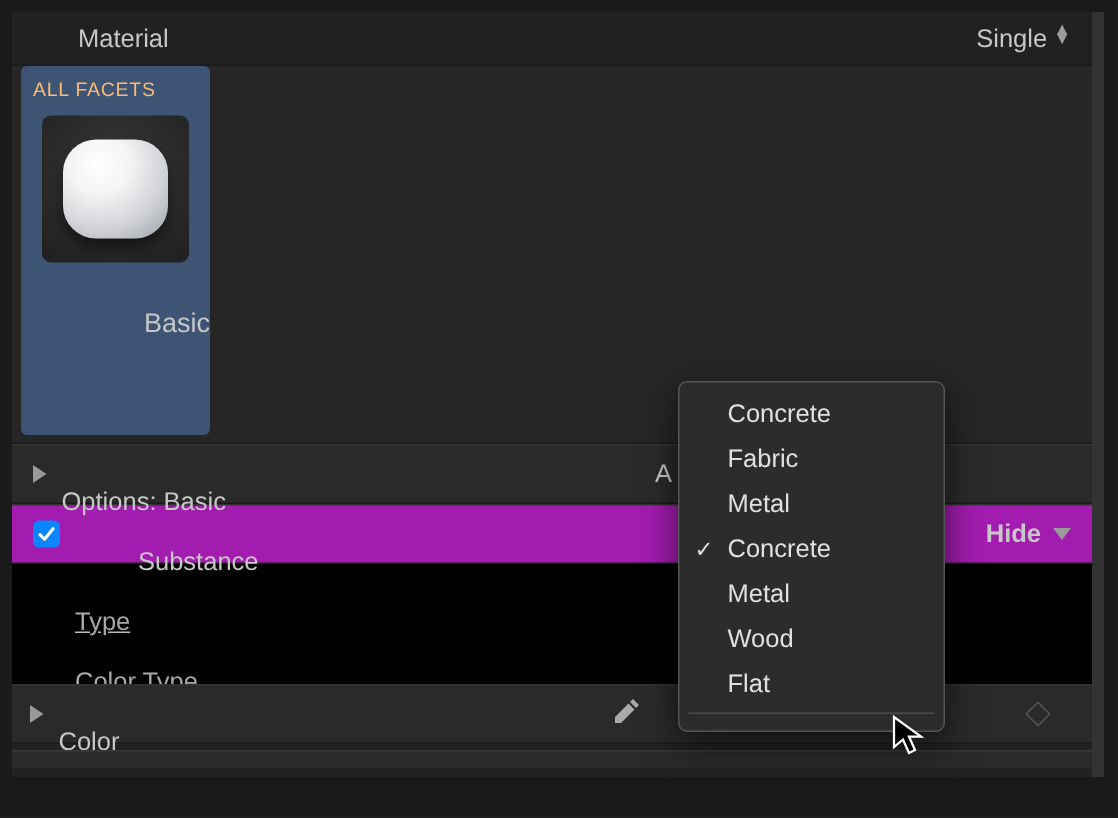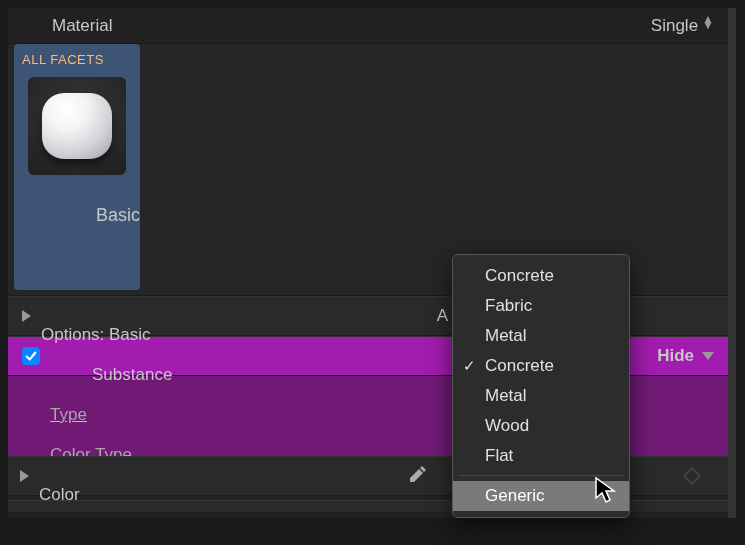--- a/index.html
+++ b/index.html
@@ -10,21 +10,21 @@
   .header-row .dropdown { color: #c7c7c7; font-size: 17px; display: flex; align-items: flex-start; gap: 4px; }
   .updown { font-size: 12px; line-height: 0.55; color: #9a9a9a; display: inline-flex; flex-direction: column; }
   .facet-area { background: #262626; height: 252px; padding: 0; position: relative; border-bottom: 1px solid #1a1a1a; }
   .facet-tile { position: absolute; left: 6px; top: 0; width: 126px; height: 246px; background: #3d5475; border-radius: 4px; }
   .facet-tab { margin: 8px 8px 4px 8px; text-align: left; color: #fdba74; font-size: 13px; letter-spacing: 0.5px; }
   .facet-thumb-wrap { margin: 10px auto 0 auto; width: 98px; height: 98px; background: radial-gradient(circle at 50% 40%, #3a3a3a 0%, #1f1f1f 100%); border-radius: 6px; display: flex; align-items: center; justify-content: center; }
   .facet-thumb { width: 70px; height: 66px; border-radius: 22px; background: radial-gradient(circle at 35% 25%, #ffffff 0%, #f4f4f4 30%, #d0d2d6 65%, #9a9ea6 100%); box-shadow: 0 6px 10px rgba(0,0,0,0.5); }
   .facet-label { text-align: right; margin-top: 30px; color: #c7c7c7; font-size: 18px; }
 
   .prop-row { display: flex; align-items: center; height: 40px; padding: 0 14px 0 14px; background: #2a2a2a; border-top: 1px solid #333; border-bottom: 1px solid #1a1a1a; }
-  .prop-row.sub { background: #701a75; border: none; text-decoration: underline; }
+  .prop-row.sub { background: #000000; border: none; text-decoration: underline; }
   .disclosure { width: 0; height: 0; border-top: 6px solid transparent; border-bottom: 6px solid transparent; border-left: 9px solid #9a9a9a; margin-right: 10px; }
   .checkbox { width: 18px; height: 18px; border-radius: 4px; background: #0a84ff; margin-right: 12px; display: flex; align-items: center; justify-content: center; }
   .checkbox svg { width: 14px; height: 14px; }
   .indent { width: 28px; }
   .label { flex: 1; color: #c7c7c7; margin-top: 38px; }
   .label.dim { color: #a8a8a8; }
   .right-ctrl { color: #c7c7c7; display: flex; align-items: center; gap: 8px; }
   .chev-down { width: 0; height: 0; border-left: 6px solid transparent; border-right: 6px solid transparent; border-top: 8px solid #9a9a9a; }
   .eyedropper { color: #aaa; }
   .diamond { width: 12px; height: 12px; transform: rotate(45deg); border: 1px solid #555; }
@@ -136,22 +136,19 @@
   <div class="popup-item">
       <span>Metal</span>
     </div>
   <div class="popup-item">
       <span>Wood</span>
     </div>
   <div class="popup-item">
       <span>Flat</span>
     </div>
   <div class="popup-sep"></div>
-  <div class="popup-item highlight">
-      <span>Generic</span>
-    </div>
 </div>
 
 <div class="cursor">
   <svg viewBox="0 0 24 30">
       <path d="M2 2 L2 22 L8 17 L12 26 L16 24 L12 15 L20 15 Z" fill="#000" stroke="#fff" stroke-width="1.5"></path>
     </svg>
 </div>
 
 </body></html>

